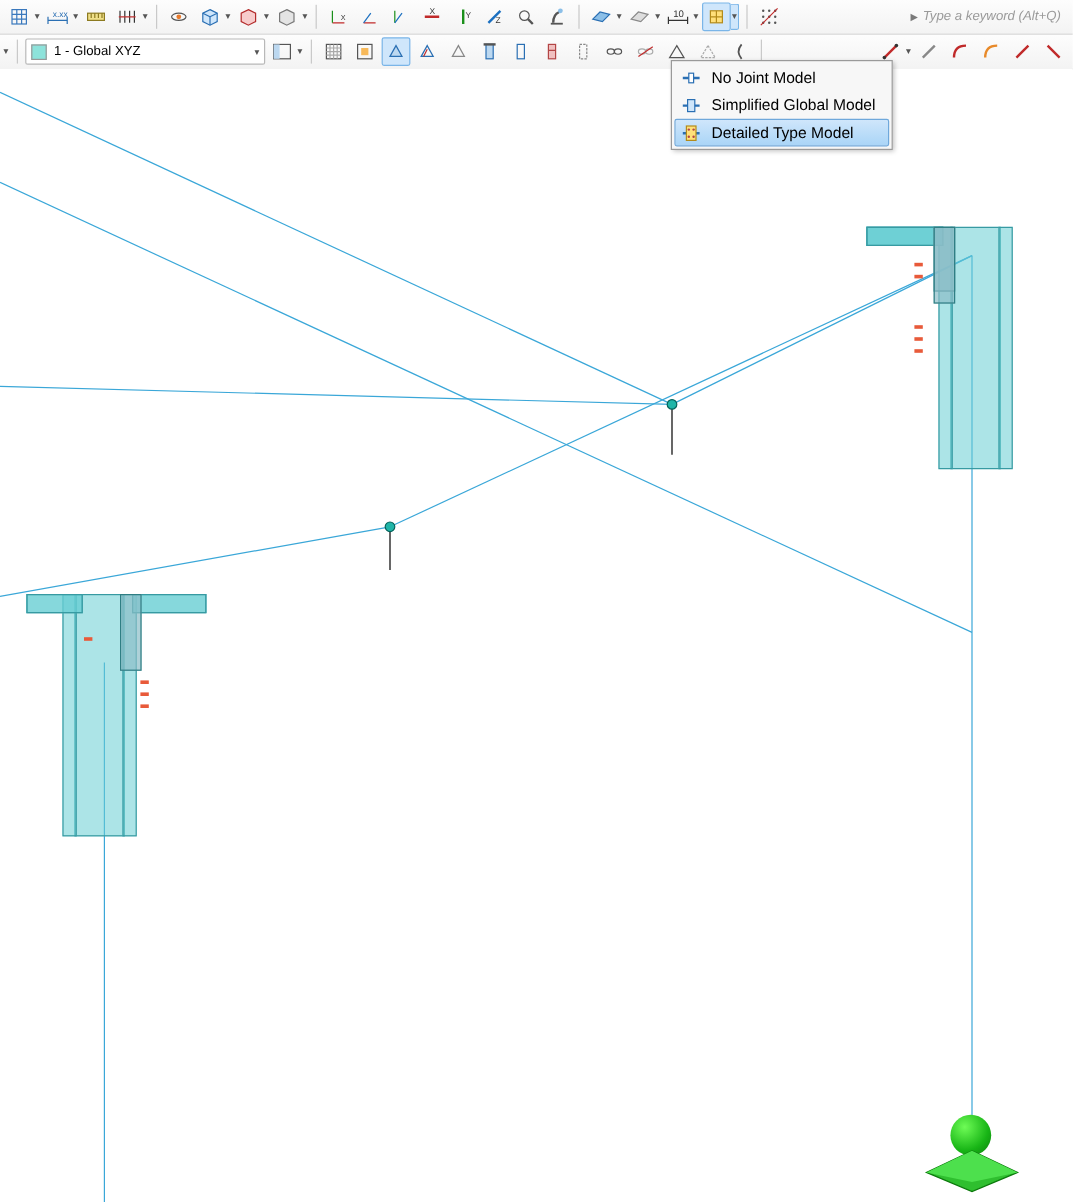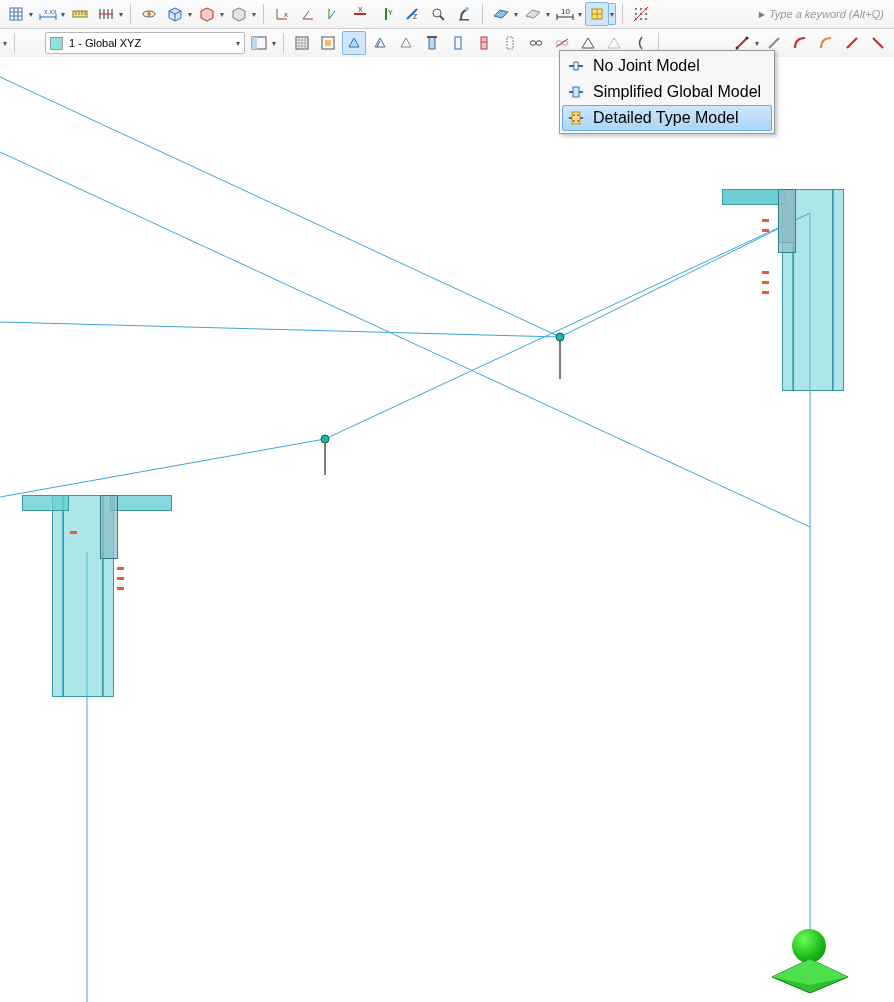--- a/index.html
+++ b/index.html
@@ -75,21 +75,20 @@
     display: flex;
     align-items: center;
     height: 20px;
     background: #fff;
     border: 1px solid #b8b8b8;
     border-radius: 2px;
     padding: 0 4px;
     gap: 6px;
     font-size: 11px;
     width: 190px;
-    margin-left: 24px;
   }
   .combo .swatch {
     width: 11px;
     height: 11px;
     background: #8de3db;
     border: 1px solid #999;
   }
   .combo .drop {
     margin-left: auto;
     font-size: 8px;
@@ -122,21 +121,21 @@
     background: linear-gradient(#cfe6fb, #aad5f7);
     border-color: #6fa8db;
   }
   .dropdown .row .jicon {
     width: 18px;
     height: 14px;
     display: flex;
     align-items: center;
     justify-content: center;
   }
-  .dropdown .row span.lbl { font-size: 16px; }
+  .dropdown .row span.lbl { font-size: 13px; }
 
   
   .viewport {
     position: absolute;
     top: 57px;
     left: 0;
     width: 894px;
     height: 945px;
     background: #ffffff;
   }

